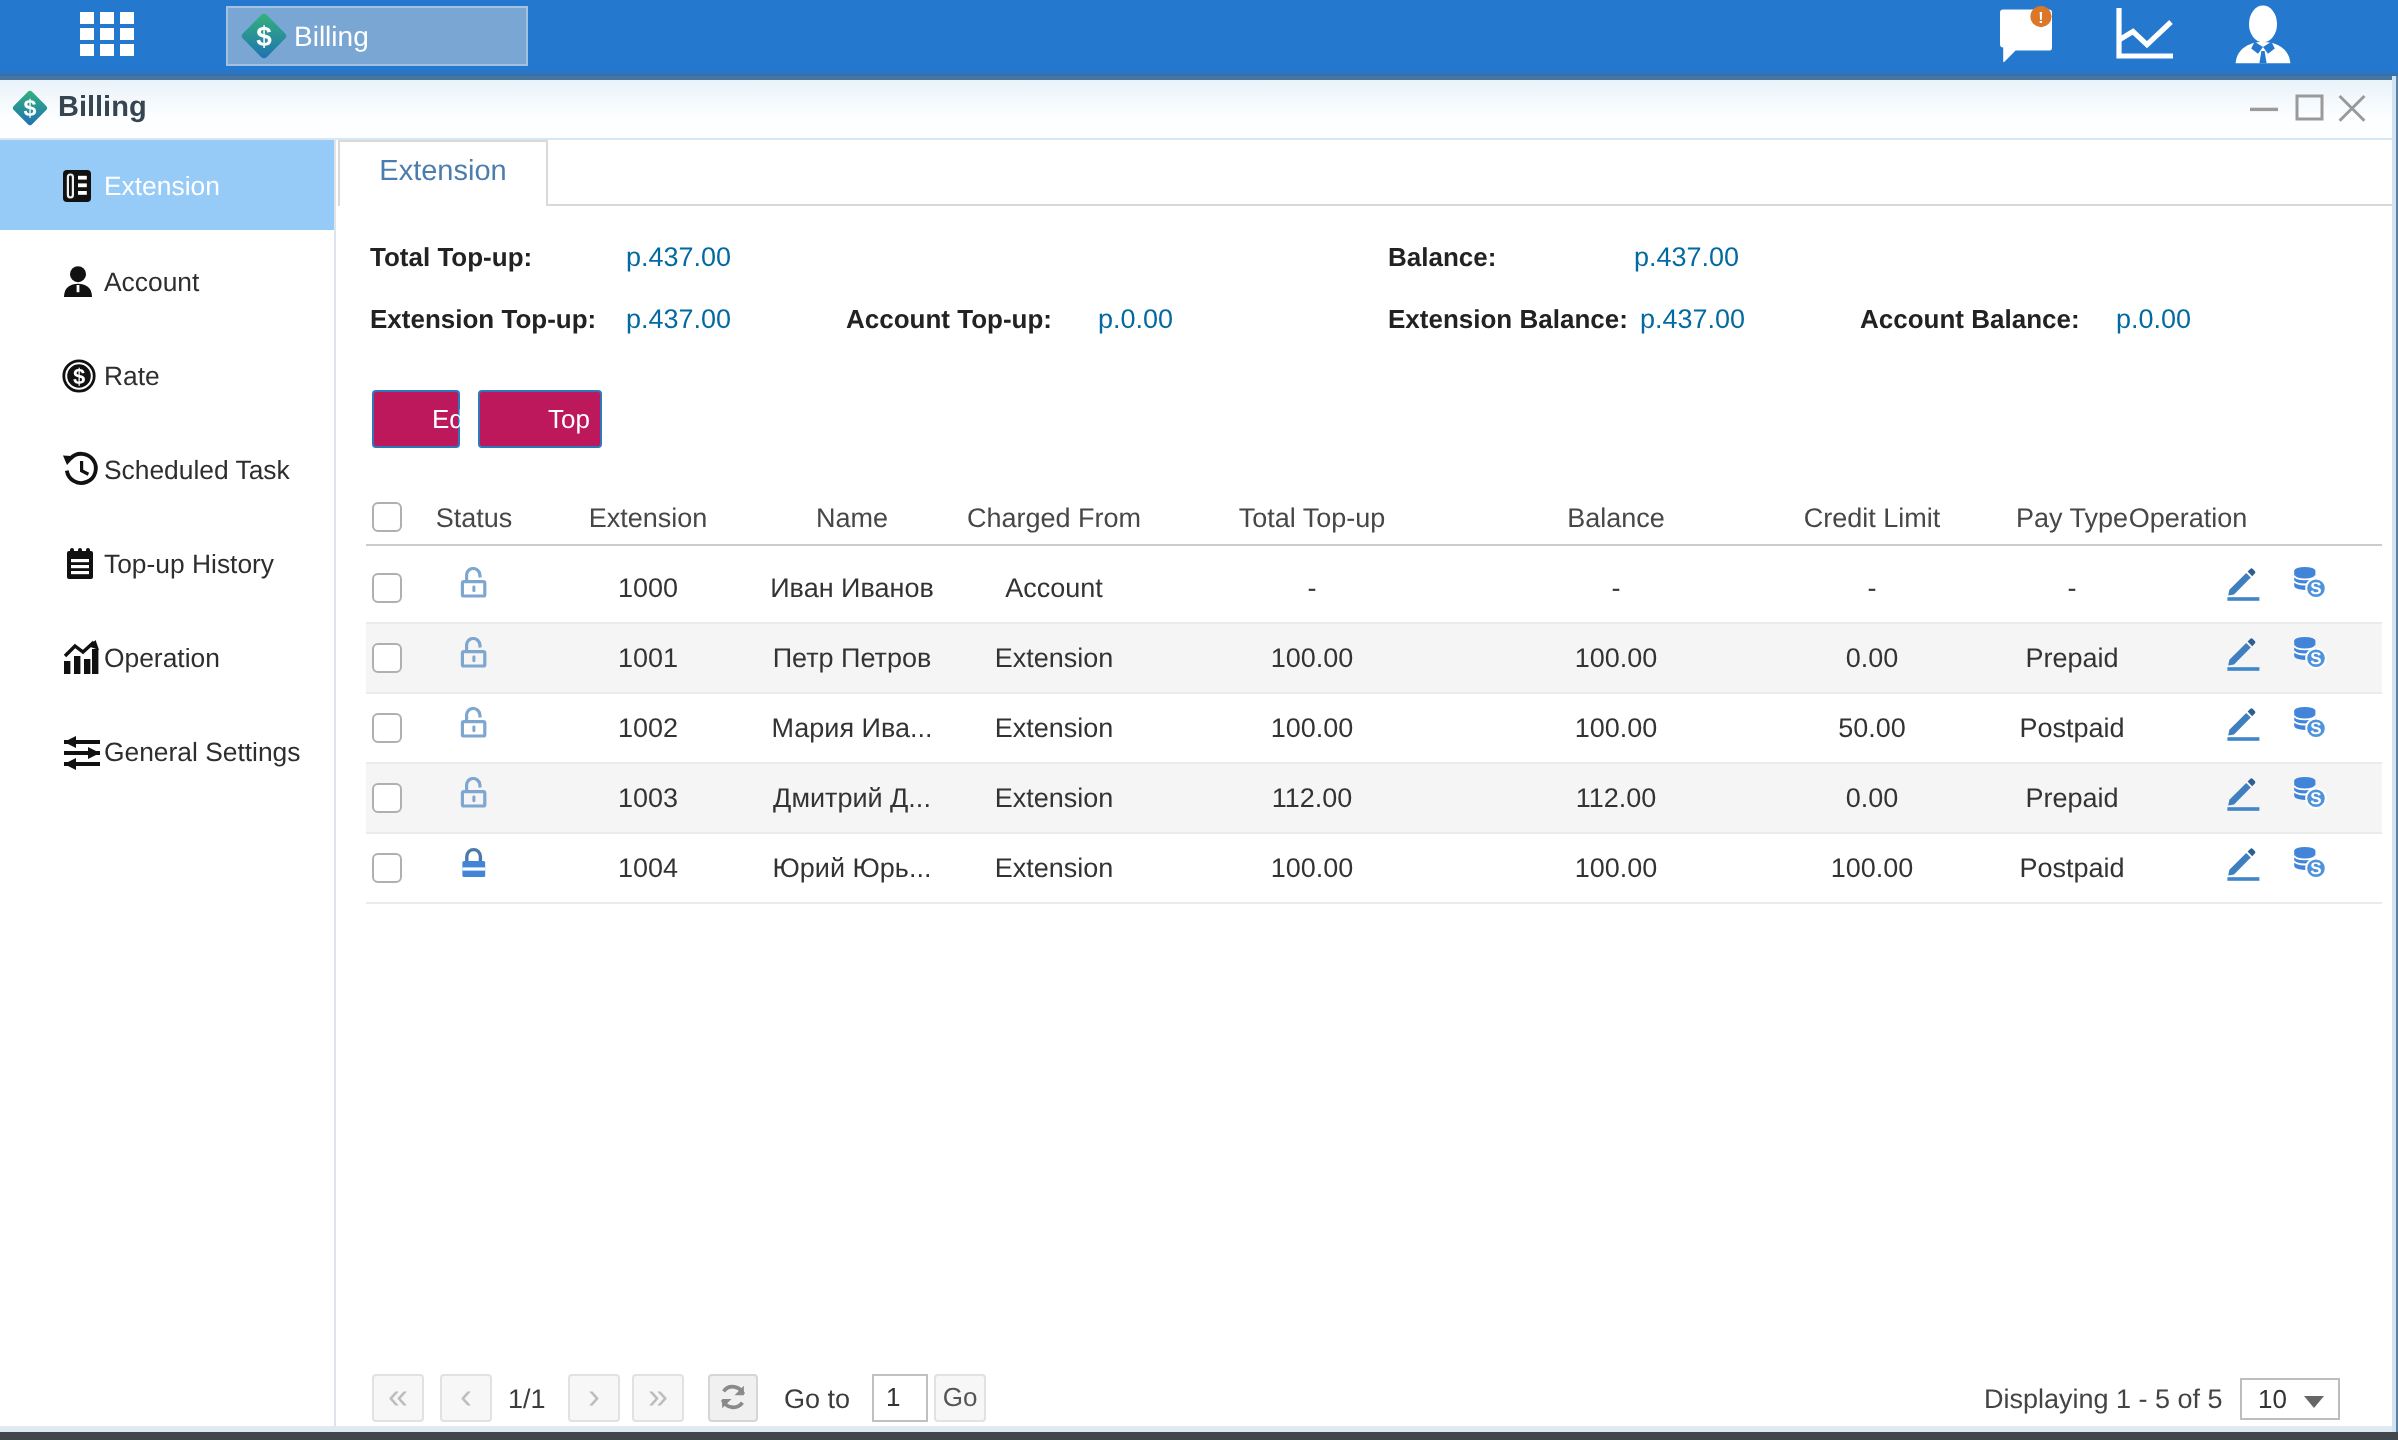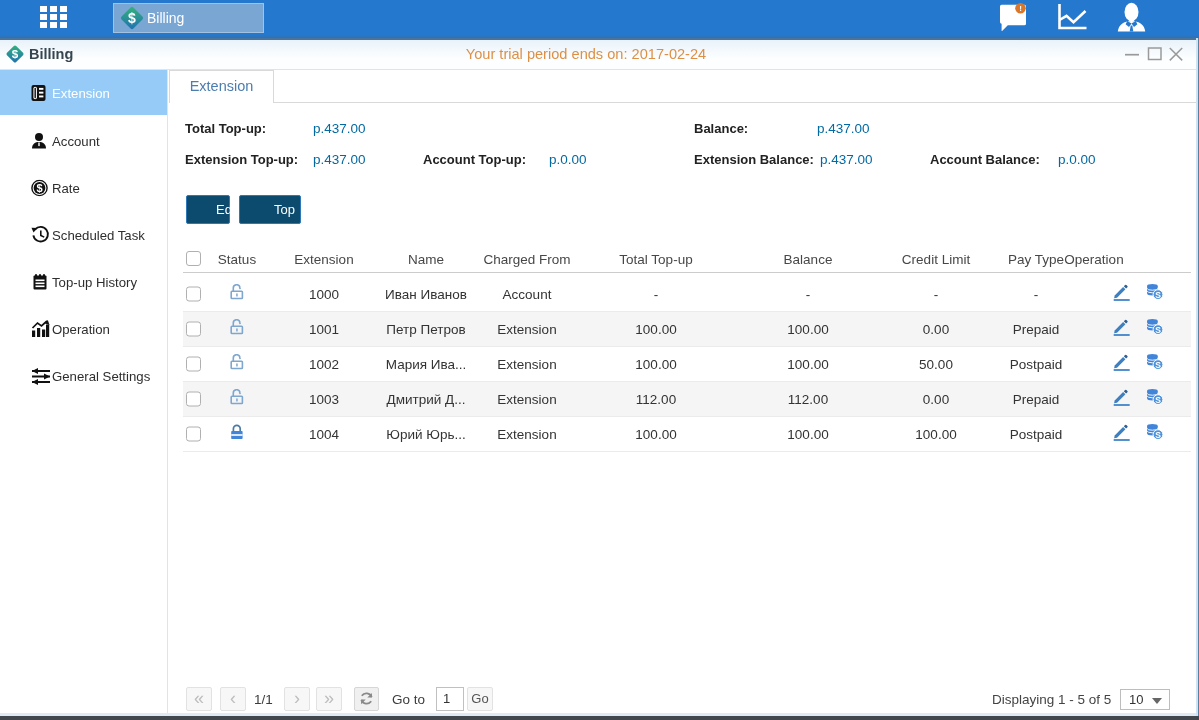--- a/index.html
+++ b/index.html
@@ -33,21 +33,21 @@
 
 #tabbar { left:169px; top:70px; width:1030px; height:33px; background:#fff; }
 #tabbar .rest { position:absolute; left:105px; top:0; right:0; height:33px; border-bottom:1px solid #d9d9d9; }
 #activetab { position:absolute; left:0; top:0; width:105px; height:33px; background:#fff; border:1px solid #d9d9d9; border-bottom:none; color:#4b7dae; font-size:14.5px; text-align:center; line-height:31px; }
 
 
 .slabel { font-size:13px; font-weight:bold; color:#222; white-space:nowrap; }
 .sval { font-size:13.5px; color:#0369a1; white-space:nowrap; }
 
 
-.btn { position:absolute; background:#0c4a6e; border:1px solid #2e77b8; border-radius:2px; color:#fff; font-size:13px; text-align:center; line-height:27px; height:29px;padding-left:29px; }
+.btn { position:absolute; background:#be185d; border:1px solid #2e77b8; border-radius:2px; color:#fff; font-size:13px; text-align:center; line-height:27px; height:29px;padding-left:29px; }
 
 
 .hcell { position:absolute; top:50%; transform:translate(-50%,-50%); font-size:13.5px; color:#474747; white-space:nowrap; }
 #thead { left:183px; top:246px; width:1008px; height:27px; border-bottom:1px solid #cccccc; }
 .row { left:183px; width:1008px; height:35px; border-bottom:1px solid #ebebeb; }
 .row.alt { background:#f5f5f5; }
 .cell { position:absolute; top:50%; transform:translate(-50%,-50%); font-size:13.5px; color:#333; white-space:nowrap; }
 .cicon { position:absolute; top:50%; transform:translate(-50%,-50%); }
 .cb { position:absolute; left:3px; top:50%; transform:translateY(-50%); width:15px; height:15px; border:1px solid #b0b0b0; border-radius:3px; background:#fff; }
 #thead .cb { top:5px; transform:none; }
@@ -120,21 +120,20 @@
     <defs>
         <linearGradient id="dg2" x1="0" y1="0" x2="1" y2="1">
       <stop offset="0" stop-color="#34b37a"></stop>
           <stop offset="1" stop-color="#1f70b4"></stop>
     </linearGradient>
       </defs>
     <rect x="4.2" y="4.2" width="15.6" height="15.6" rx="2" fill="url(#dg2)" transform="rotate(45 12 12)"></rect>
     <text x="12" y="17" font-size="14" font-weight="bold" fill="#fff" text-anchor="middle" font-family="Liberation Sans">$</text>
   </svg>
   <div class="abs" id="wintitle">Billing</div>
-  <div class="abs" id="trial">Your trial period ends on: 2017-02-24</div>
   <svg class="winctl" style="left:1124px" width="16" height="16" viewBox="0 0 16 16">
       <path stroke="#9a9a9a" stroke-width="1.7" d="M1 8.7 H15"></path>
     </svg>
   <svg class="winctl" style="left:1147px" width="16" height="16" viewBox="0 0 16 16">
       <rect x="1.5" y="2" width="12.5" height="11.5" fill="none" stroke="#9a9a9a" stroke-width="1.5"></rect>
     </svg>
   <svg class="winctl" style="left:1168px" width="16" height="16" viewBox="0 0 16 16">
       <path stroke="#9a9a9a" stroke-width="1.5" d="M1.8 2 L14.2 14.4 M14.2 2 L1.8 14.4"></path>
     </svg>
 

